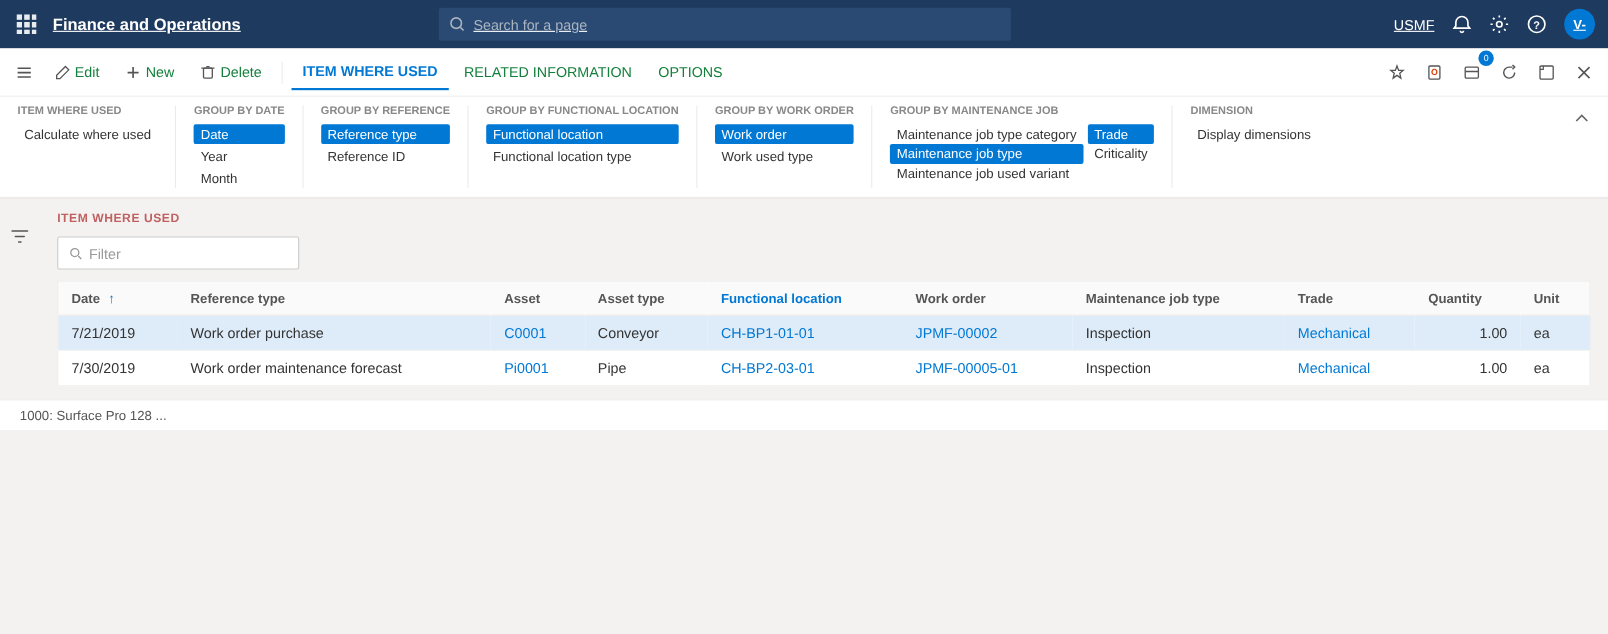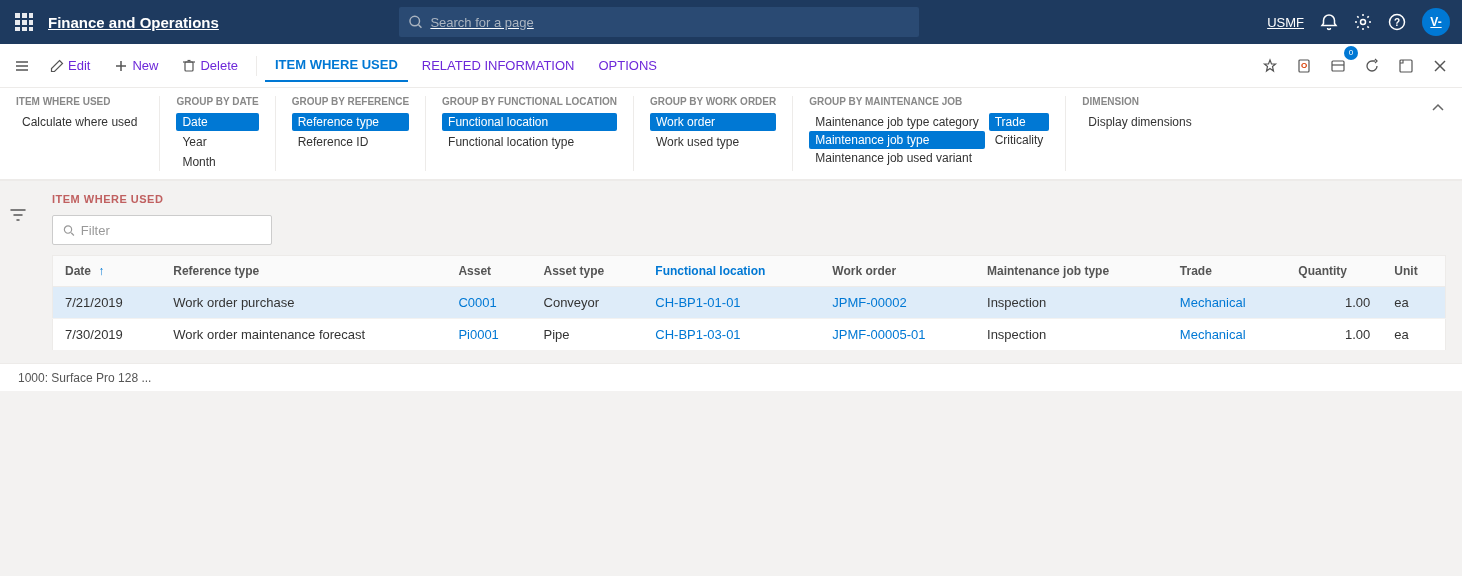--- a/index.html
+++ b/index.html
@@ -93,21 +93,21 @@
       gap: 4px;
     }
     .action-btn {
       display: flex;
       align-items: center;
       gap: 4px;
       padding: 4px 10px;
       border: none;
       background: transparent;
       font-size: 13px;
-      color: #6d28d9;
+      color: #15803d;
       cursor: pointer;
       height: 32px;
     }
     .action-btn.active-tab {
       color: #0078d4;
       border-bottom: 2px solid #0078d4;
       font-weight: 600;
     }
     .action-divider {
       width: 1px;
@@ -529,21 +529,21 @@
           <td>Inspection</td>
           <td class="link-cell">Mechanical</td>
           <td style="text-align:right;">1.00</td>
           <td>ea</td>
         </tr>
         <tr>
           <td>7/30/2019</td>
           <td>Work order maintenance forecast</td>
           <td class="link-cell">Pi0001</td>
           <td>Pipe</td>
-          <td class="link-cell">CH-BP1-03-01</td>
+          <td class="link-cell">CH-BP2-03-01</td>
           <td class="link-cell">JPMF-00005-01</td>
           <td>Inspection</td>
           <td class="link-cell">Mechanical</td>
           <td style="text-align:right;">1.00</td>
           <td>ea</td>
         </tr>
       </tbody>
     </table>
   </div>
 </div>

